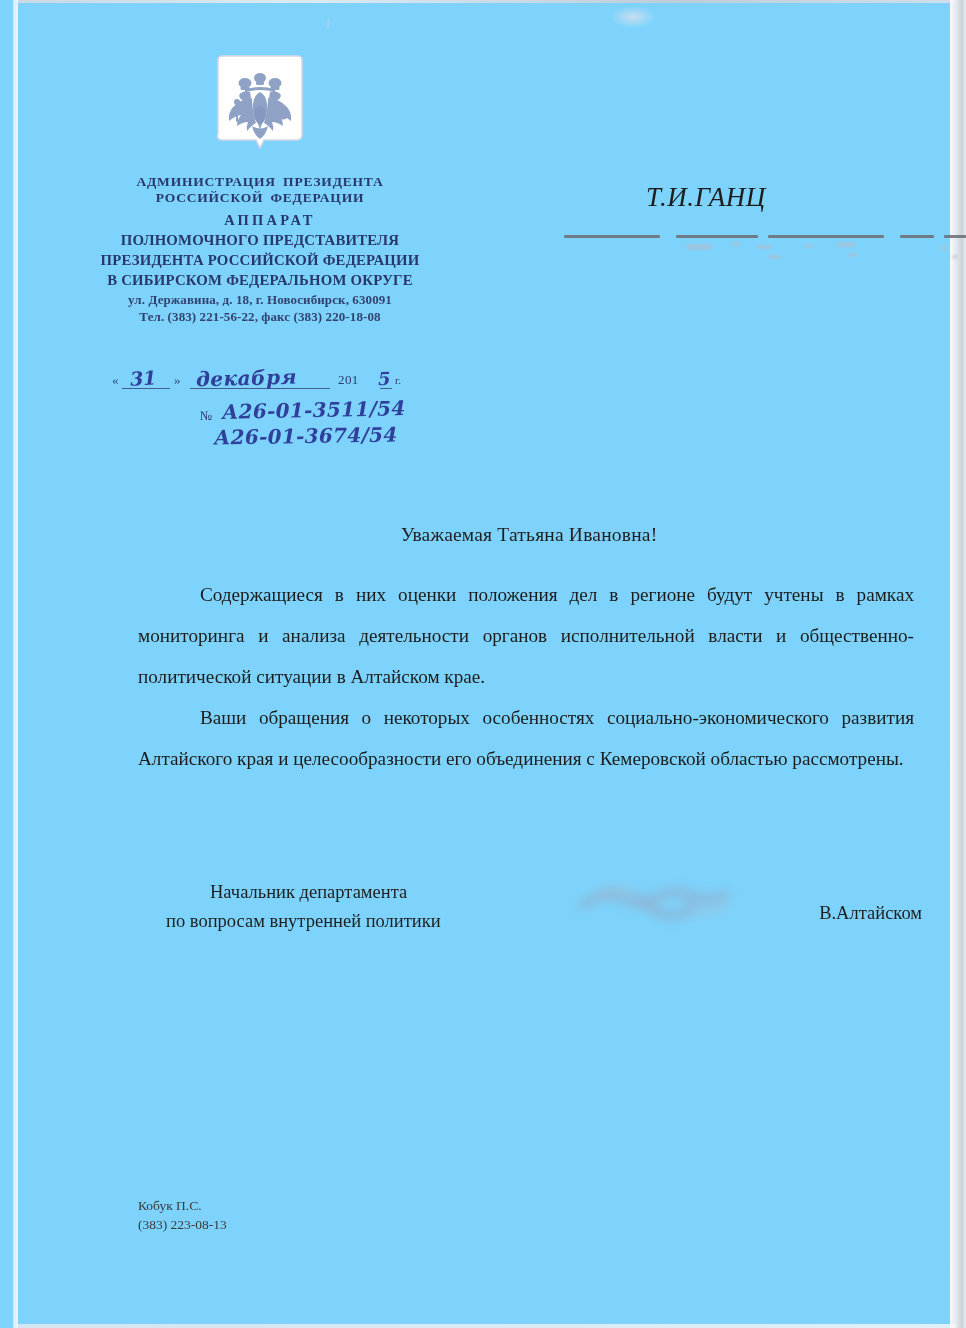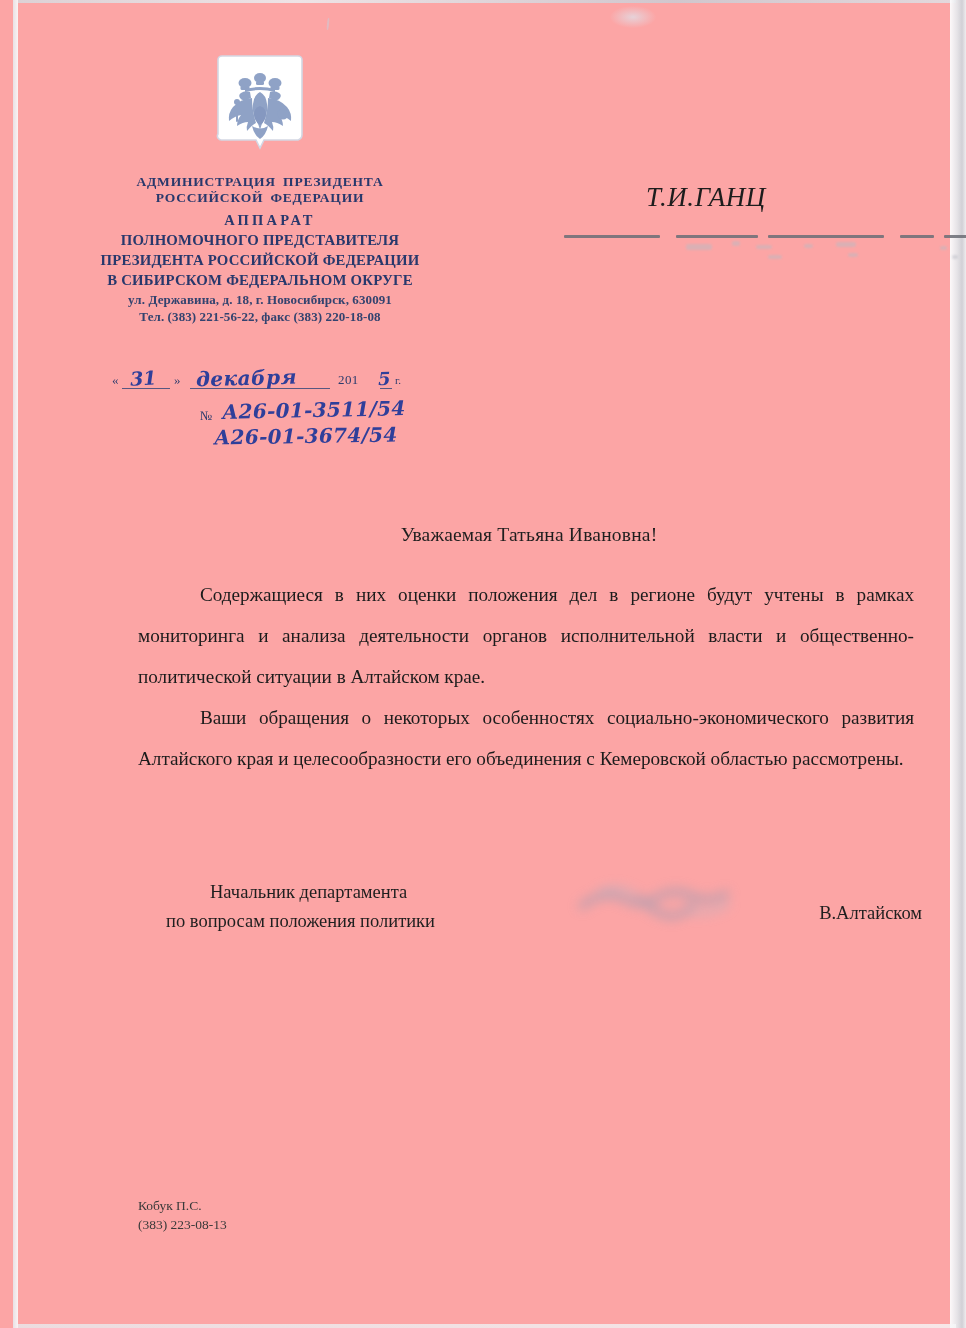--- a/index.html
+++ b/index.html
@@ -13,21 +13,21 @@
     height: 1328px;
     font-family: "Liberation Serif", "DejaVu Serif", serif;
     position: relative;
     overflow: hidden;
   }
 
   
   .page {
     position: absolute;
     inset: 0;
-    background: #fca5a5;
+    background: #7dd3fc;
     overflow: hidden;
   }
   .scan-edge-top {
     position: absolute;
     top: 0; left: 18px; right: 10px;
     height: 3px;
     background: linear-gradient(to right,#d7d9de,#eceef1 30%,#c9ccd4 70%,#dfe1e6);
     opacity: .85;
   }
   .scan-edge-left {
@@ -370,21 +370,21 @@
   <div class="salutation">Уважаемая Татьяна Ивановна!</div>
 
   <div class="body-text">
     <p>Содержащиеся в них оценки положения дел в регионе будут учтены в рамках мониторинга и анализа деятельности органов исполнительной власти и общественно-политической ситуации в Алтайском крае.</p>
     <p>Ваши обращения о некоторых особенностях социально-экономического развития Алтайского края и целесообразности его объединения с Кемеровской областью рассмотрены.</p>
   </div>
 
   <div class="sig-block">
     <div class="sig-title">
       <span class="l1">Начальник департамента</span>
-      <span class="l2">по вопросам положения политики</span>
+      <span class="l2">по вопросам внутренней политики</span>
     </div>
 
     <svg class="sig-scribble" viewBox="0 0 210 58">
       <g fill="none" stroke="#9a9cb4" stroke-width="7" stroke-linecap="round">
         <path d="M12 34 q22 -18 44 -6 q14 8 30 -2 q18 -11 36 -2 q16 8 34 -2"></path>
         <path d="M70 26 q14 16 30 18 q12 1 22 -10"></path>
       </g>
       <g fill="none" stroke="#b3b5c8" stroke-width="4" stroke-linecap="round">
         <path d="M30 20 q18 -8 34 2"></path>
         <path d="M120 40 q20 4 38 -8"></path>

